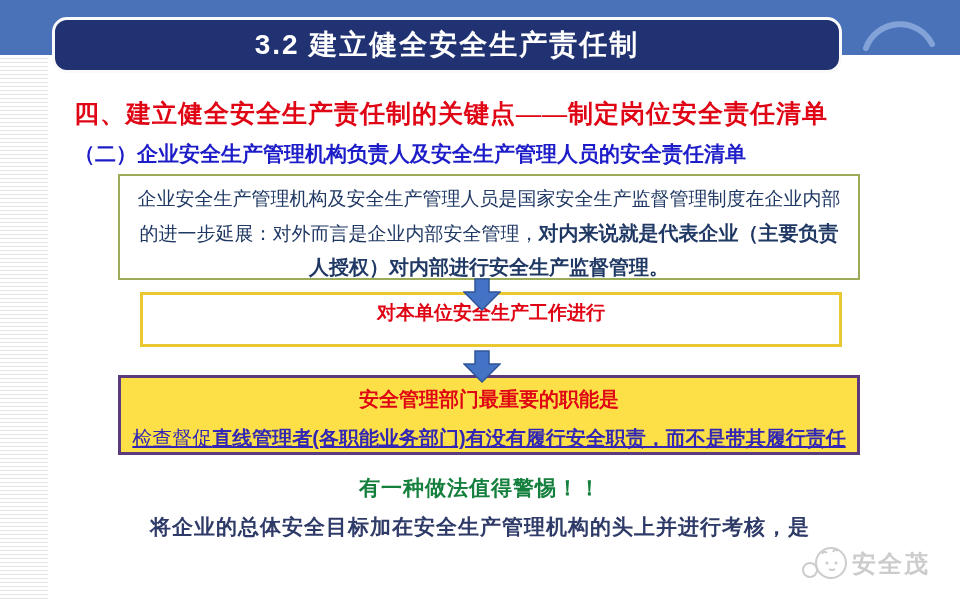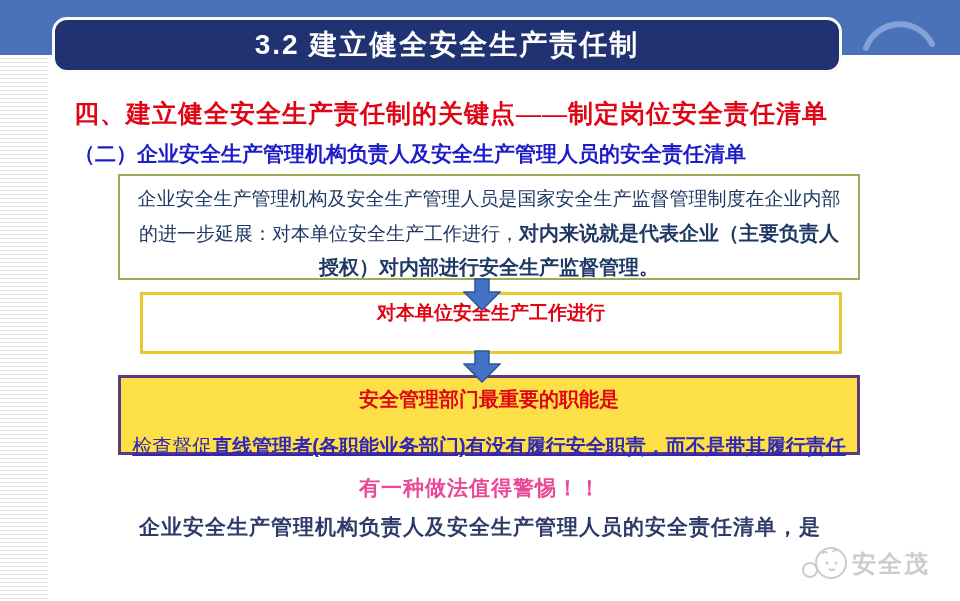--- a/index.html
+++ b/index.html
@@ -42,42 +42,42 @@
     color:#1f3864;font-size:19px;line-height:1.72;
   }
   .serif-part{font-family:"Liberation Serif","DejaVu Serif",serif;}
   .bold-part{font-weight:bold;font-size:20px;}
   
   .down-arrow{position:absolute;left:463px;width:38px;height:33px;z-index:5;}
   .arrow-1{top:278px;}
   .arrow-2{top:350px;}
   
   .yellow-box{
-    position:absolute;left:140px;top:292px;width:702px;height:62px;
+    position:absolute;left:140px;top:292px;width:702px;height:55px;
     border:3px solid #e9c832;box-sizing:border-box;background:#ffffff;
     text-align:center;
   }
   .yellow-box .box-title{color:#e00514;font-size:19px;font-weight:bold;margin-top:5px;}
   .work-items{font-size:20px;color:#2323c0;text-decoration:underline;margin-top:3px;}
   .work-items .rg{font-family:"Liberation Serif","DejaVu Serif",serif;font-weight:normal;}
   .work-items .bd{font-weight:bold;}
   
   .purple-box{
     position:absolute;left:118px;top:375px;width:742px;height:80px;
     border:3px solid #5b3a7e;box-sizing:border-box;background:#fde047;
     text-align:center;
   }
   .purple-box .box-title{color:#e00514;font-size:20px;font-weight:bold;margin-top:8px;}
-  .function-line{font-size:20px;color:#3226b4;text-decoration:underline;margin-top:20px;}
+  .function-line{font-size:20px;color:#3226b4;text-decoration:underline;margin-top:12px;}
   .function-line .rg{font-family:"Liberation Serif","DejaVu Serif",serif;font-weight:normal;}
   .function-line .bd{font-weight:bold;}
   
   .warning-line{
     position:absolute;left:0;top:474px;width:960px;text-align:center;
-    color:#ec4899;font-size:21px;font-weight:bold;letter-spacing:1px;
+    color:#15803d;font-size:21px;font-weight:bold;letter-spacing:1px;
   }
   .closing-para{
     position:absolute;left:90px;top:510px;width:780px;text-align:center;
     color:#2e3a67;font-size:21px;font-weight:600;line-height:1.58;
     letter-spacing:1px;
   }
   
   .watermark{
     position:absolute;left:800px;top:542px;display:flex;align-items:center;
   }
@@ -100,21 +100,21 @@
 
   <div class="title-bar">
     <span>3.2  建立健全安全生产责任制</span>
   </div>
 
   <div class="heading-red">四、建立健全安全生产责任制的关键点——制定岗位安全责任清单</div>
 
   <div class="heading-blue">（二）企业安全生产管理机构负责人及安全生产管理人员的安全责任清单</div>
 
   <div class="green-box">
-    <span class="serif-part">企业安全生产管理机构及安全生产管理人员是国家安全生产监督管理制度在企业内部的进一步延展：对本单位安全生产工作进行，</span><span class="bold-part">对内来说就是代表企业（主要负责人授权）对内部进行安全生产监督管理。</span>
+    <span class="serif-part">企业安全生产管理机构及安全生产管理人员是国家安全生产监督管理制度在企业内部的进一步延展：对外而言是企业内部安全管理，</span><span class="bold-part">对内来说就是代表企业（主要负责人授权）对内部进行安全生产监督管理。</span>
   </div>
 
   <svg class="down-arrow arrow-1" viewBox="0 0 38 33">
     <path d="M12 1 L26 1 L26 14 L37 14 L19 32 L1 14 L12 14 Z" fill="#4472c4" stroke="#2e5597" stroke-width="1.5"></path>
   </svg>
 
   <div class="yellow-box">
     <div class="box-title">对本单位安全生产工作进行</div>
   </div>
 
@@ -125,21 +125,21 @@
   <div class="purple-box">
     <div class="box-title">安全管理部门最重要的职能是</div>
     <div class="function-line">
       <span class="rg">检查督促</span><span class="bd">直线管理者(各职能业务部门)有没有履行安全职责，而不是带其履行责任</span>
     </div>
   </div>
 
   <div class="warning-line">有一种做法值得警惕！！</div>
 
   <div class="closing-para">
-    <div>企业安全生产管理机构负责人及安全生产管理人员的安全责任清单，是</div>
+    <div>将企业的总体安全目标加在安全生产管理机构的头上并进行考核，是</div>
   </div>
 
   <div class="watermark">
     <svg width="52" height="44" viewBox="0 0 52 44">
       <circle cx="10" cy="28" r="7" fill="none" stroke="#cccccc" stroke-width="2"></circle>
       <circle cx="31" cy="21" r="15" fill="none" stroke="#cccccc" stroke-width="2"></circle>
       <path d="M22 12 q2 -4 5 -1" fill="none" stroke="#cccccc" stroke-width="2"></path>
       <path d="M33 10 q2 -4 5 -1" fill="none" stroke="#cccccc" stroke-width="2"></path>
       <circle cx="27" cy="21" r="1.6" fill="#cccccc"></circle>
       <circle cx="36" cy="21" r="1.6" fill="#cccccc"></circle>

